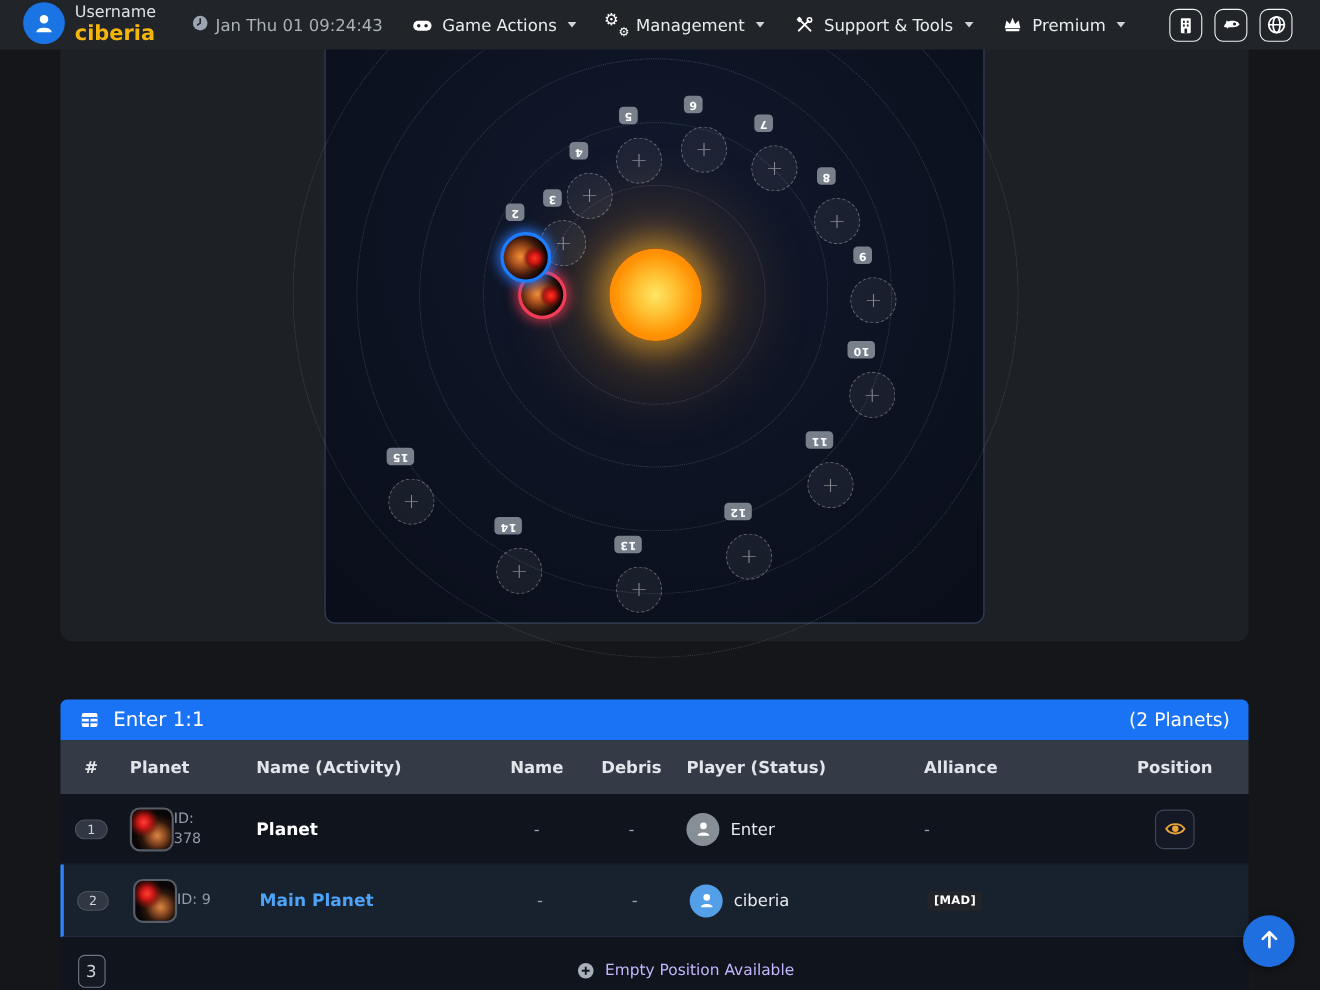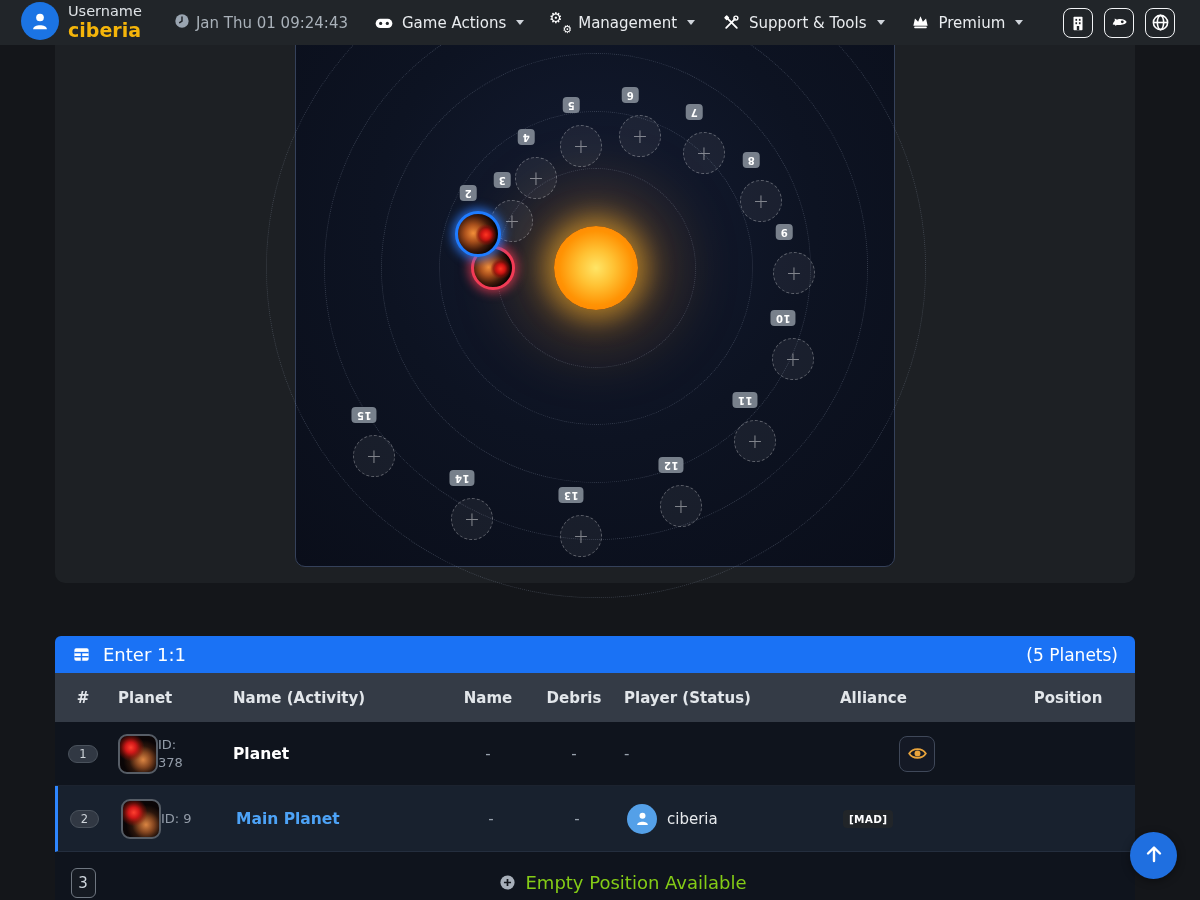--- a/index.html
+++ b/index.html
@@ -110,21 +110,21 @@
   .p-name.blue { color:#4da3f7; }
   .dash { color:#98a2ad; }
   .avatar.row-gray { width:30px; height:30px; background:#868e96; }
   .avatar.row-blue { width:30px; height:30px; background:#54a0e8; }
   .player-name { margin-left:10px; color:#e6e9ec; }
   .ally-badge { background:#212529; border-radius:4px; color:#fff; font-size:10.5px; font-weight:bold; padding:3px 6px; letter-spacing:0.3px; }
   .eye-btn {
     width:36px; height:36px; border-radius:8px; border:1px solid #3f4859; background:#141925;
     display:flex; align-items:center; justify-content:center; cursor:pointer;
   }
-  .empty-cell { justify-content:center; display:flex; align-items:center; gap:9px; color:#84cc16; font-size:18px; cursor:pointer; }
+  .empty-cell { justify-content:center; display:flex; gap:9px; color:#c4b5fd; font-size:14px; cursor:pointer; }
   
   .scroll-top {
     position:absolute; left:1130px; top:832px; width:47px; height:47px; border-radius:50%;
     background:#1f6fe0; display:flex; align-items:center; justify-content:center;
     cursor:pointer; z-index:20; box-shadow:0 2px 8px rgba(0,0,0,0.4);
   }
 </style>
 </head>
 <body>
 
@@ -198,21 +198,21 @@
   <div class="table-title">
     <span class="t-icon">
       <svg width="19" height="19" viewBox="0 0 24 24">
           <rect x="3" y="4" width="18" height="16" rx="2.2" fill="#fff"></rect>
           <line x1="3" y1="9.6" x2="21" y2="9.6" stroke="#1a72f5" stroke-width="1.8"></line>
           <line x1="12" y1="9.6" x2="12" y2="20" stroke="#1a72f5" stroke-width="1.8"></line>
           <line x1="3" y1="14.8" x2="21" y2="14.8" stroke="#1a72f5" stroke-width="1.8"></line>
         </svg>
     </span>
     <span class="t-text">Enter 1:1</span>
-    <span class="t-count">(5 Planets)</span>
+    <span class="t-count">(2 Planets)</span>
   </div>
   <div class="tgrid thead">
       <div class="cell center">#</div>
       <div class="cell">Planet</div>
       <div class="cell">Name (Activity)</div>
       <div class="cell center">Name</div>
       <div class="cell center">Debris</div>
       <div class="cell">Player (Status)</div>
       <div class="cell">Alliance</div>
       <div class="cell center">Position</div>
@@ -224,20 +224,29 @@
         </div>
         <div class="cell">
           <div class="thumb"></div>
           <div class="id-label">ID: 378</div>
         </div>
         <div class="cell">
           <div class="p-name">Planet</div>
         </div>
         <div class="cell center dash">-</div>
         <div class="cell center dash">-</div>
+        <div class="cell">
+          <div class="avatar row-gray">
+            <svg width="17" height="17" viewBox="0 0 24 24">
+              <circle cx="12" cy="8.2" r="4.2" fill="#fff"></circle>
+              <path d="M4.5 21 C4.5 15.2 19.5 15.2 19.5 21 Z" fill="#fff"></path>
+            </svg>
+          </div>
+          <div class="player-name">Enter</div>
+        </div>
         <div class="cell dash">-</div>
         <div class="cell center">
           <div class="eye-btn">
             <span style="display:flex">
               <svg width="21" height="21" viewBox="0 0 24 24">
                 <path d="M2.5 12 C6.5 5.5 17.5 5.5 21.5 12 C17.5 18.5 6.5 18.5 2.5 12 Z" fill="none" stroke="#e9a43c" stroke-width="2"></path>
                 <circle cx="12" cy="12" r="3.4" fill="#e9a43c"></circle>
               </svg>
             </span>
           </div>

